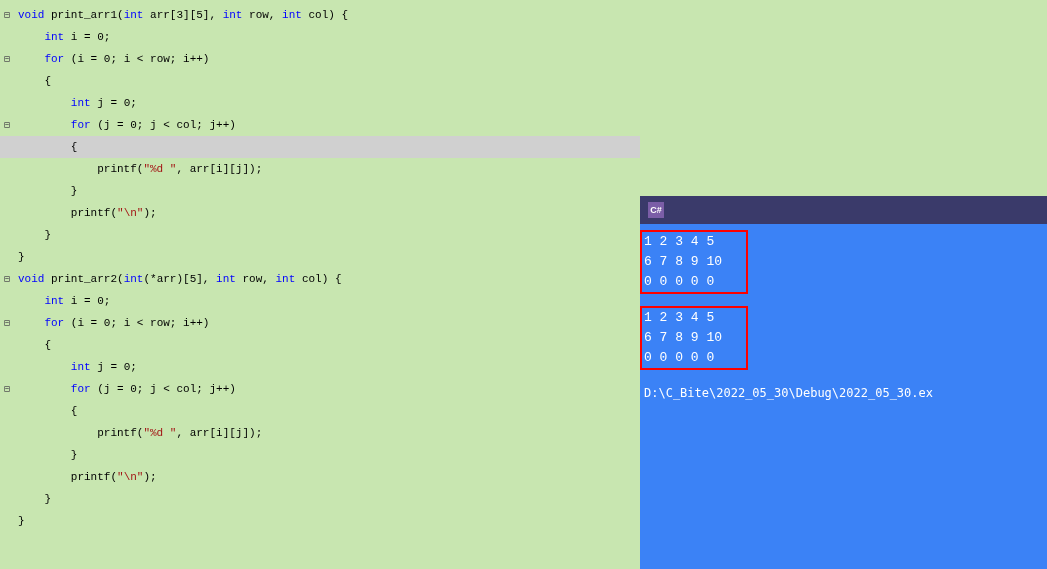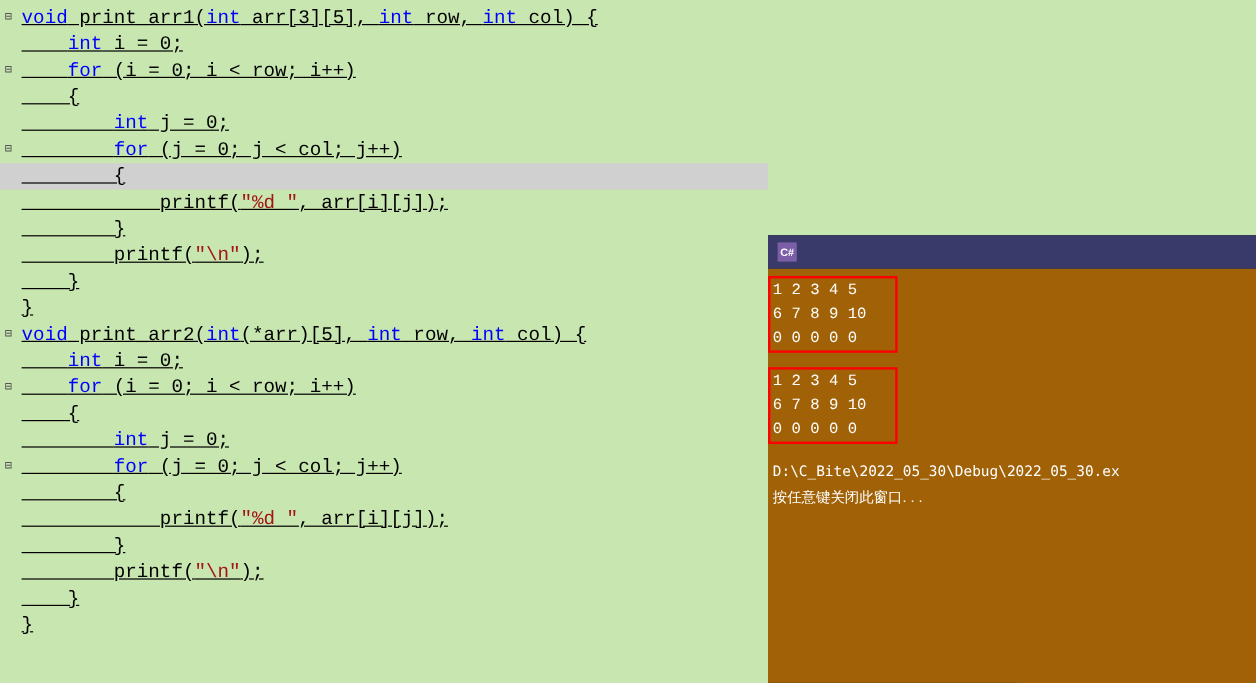--- a/index.html
+++ b/index.html
@@ -43,26 +43,25 @@
       min-width: 14px;
       display: flex;
       align-items: center;
       justify-content: center;
       color: #555;
       font-size: 10px;
     }
 
     .line-content {
       flex: 1;
-      font-size: 16px;
+      font-size: 11px;
       line-height: 22px;
       white-space: pre;
       color: #000;
       padding-left: 4px;
-      text-decoration: underline;
     }
 
     .kw { color: #0000ff; font-weight: normal; }
     .str { color: #a31515; }
 
     
     .console-panel {
       position: absolute;
       top: 196px;
       left: 640px;
@@ -90,21 +89,21 @@
       background: #7b5ea7;
       display: inline-flex;
       align-items: center;
       justify-content: center;
       font-size: 9px;
       color: #fff;
       font-weight: bold;
     }
 
     .console-body {
-      background: #a16207;
+      background: #3b82f6;
       padding: 4px 8px;
       height: calc(100% - 28px);
       overflow: hidden;
       position: relative;
     }
 
     
     .output-box-1 {
       position: absolute;
       top: 6px;
@@ -296,15 +295,14 @@
 0 0 0 0 0</div>
     </div>
 
     <div class="output-box-2">
       <div class="output-text">1 2 3 4 5
 6 7 8 9 10
 0 0 0 0 0</div>
     </div>
 
     <div class="console-path">D:\C_Bite\2022_05_30\Debug\2022_05_30.ex</div>
-    <div class="console-msg">按任意键关闭此窗口. . .</div>
   </div>
 </div>
 
 </body></html>

